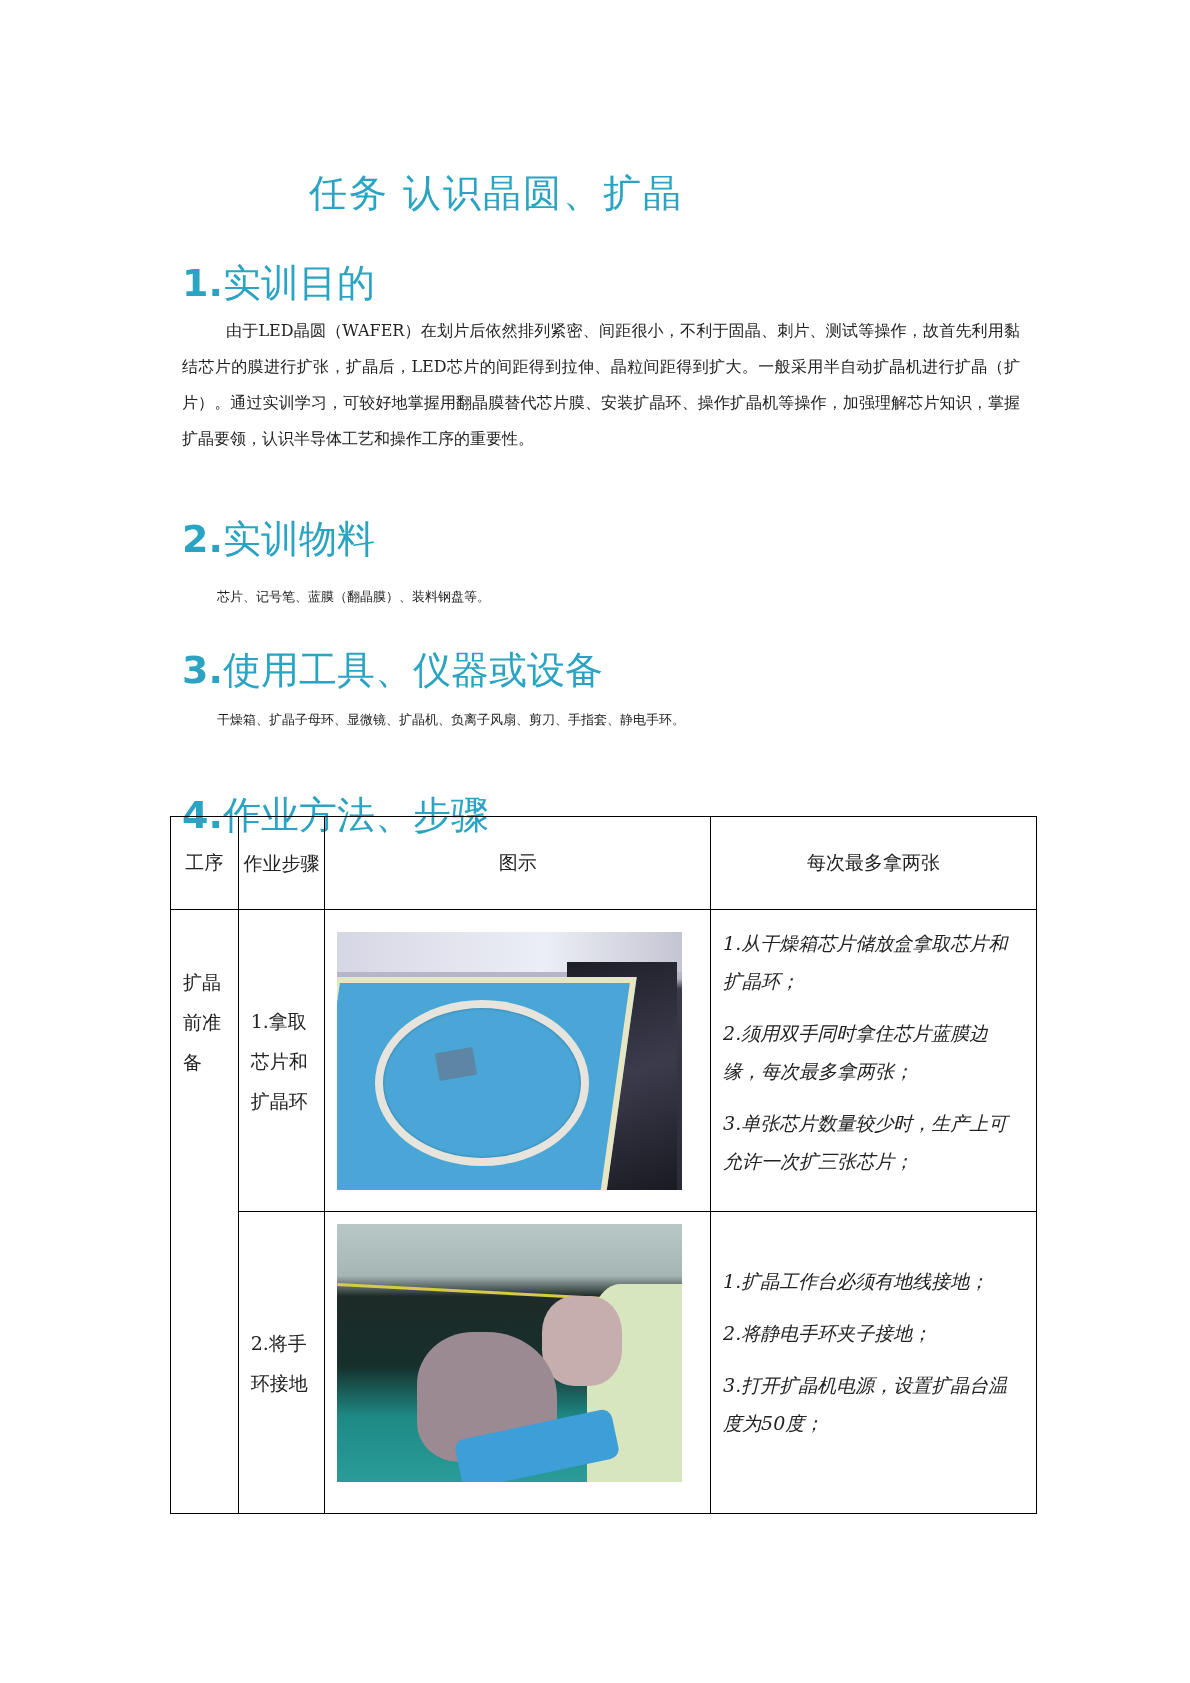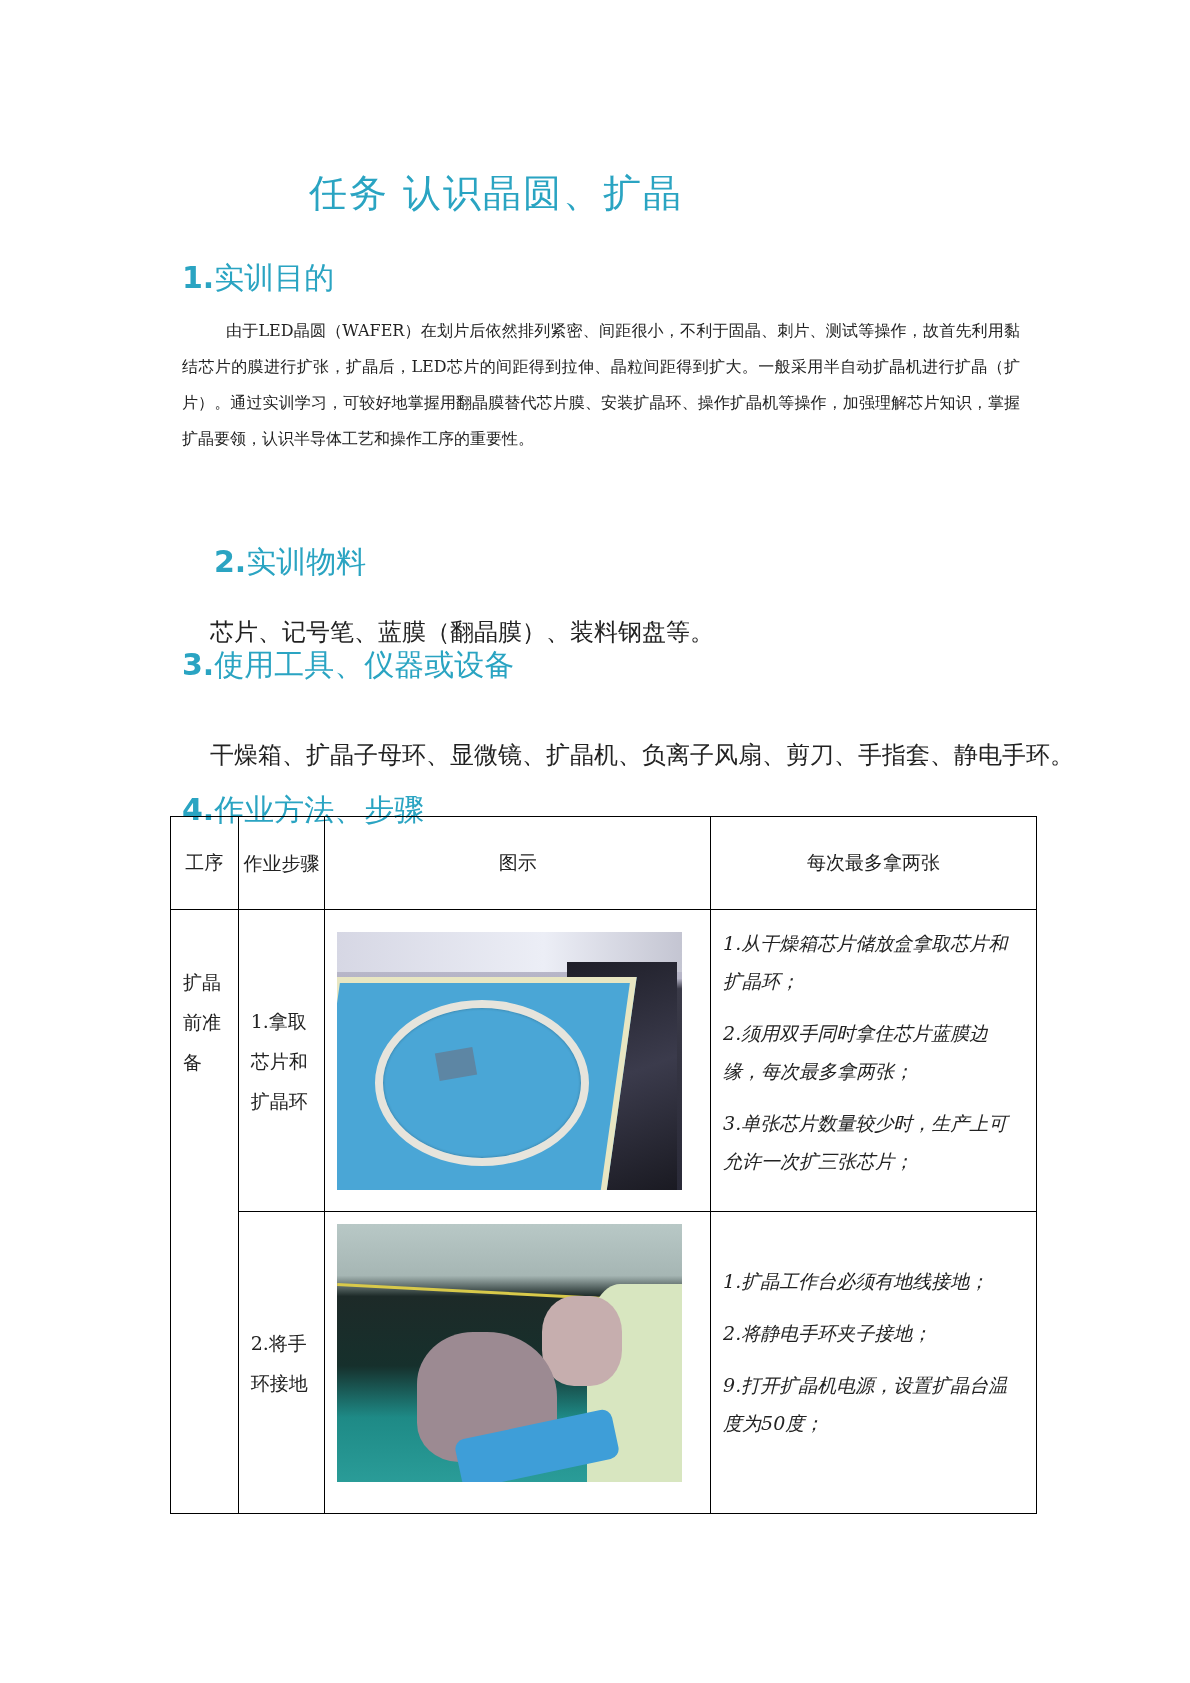--- a/index.html
+++ b/index.html
@@ -9,32 +9,32 @@
     color: #222;
   }
   .title {
     position: absolute; left: 0; top: 168px; width: 992px; text-align: center;
     font-family: "DejaVu Sans", "Liberation Sans", sans-serif;
     font-size: 38px; color: #2aa4c2; letter-spacing: 2px;
   }
   .h2 {
     position: absolute; left: 182px;
     font-family: "DejaVu Sans", "Liberation Sans", sans-serif;
-    font-size: 30px; color: #2aa4c2; font-weight: normal;
+    font-size: 38px; color: #2aa4c2; font-weight: normal;
   }
   .h2 .num { font-weight: bold; }
   .para {
     position: absolute; left: 182px; width: 838px;
     font-size: 16px; line-height: 36px; color: #222;
     text-align: justify;
   }
   .para.indent { text-indent: 44px; }
   .plain {
-    position: absolute; left: 210px;
-    font-size: 24px; color: #222; margin-top: 28px;
+    position: absolute; left: 217px;
+    font-size: 13px; color: #222;
   }
   table.steps {
     position: absolute; left: 170px; top: 816px;
     width: 867px; border-collapse: collapse;
     font-size: 19px; color: #222;
   }
   table.steps td, table.steps th {
     border: 1.5px solid #000; vertical-align: middle; padding: 0;
     font-weight: normal;
   }
@@ -76,21 +76,21 @@
 </head>
 <body>
 
 <div class="title">任务  认识晶圆、扩晶</div>
 
 <div class="h2" style="top:258px;">
   <span class="num">1.</span><span>实训目的</span>
 </div>
 <div class="para indent" style="top:313px;">由于LED晶圆（WAFER）在划片后依然排列紧密、间距很小，不利于固晶、刺片、测试等操作，故首先利用黏结芯片的膜进行扩张，扩晶后，LED芯片的间距得到拉伸、晶粒间距得到扩大。一般采用半自动扩晶机进行扩晶（扩片）。通过实训学习，可较好地掌握用翻晶膜替代芯片膜、安装扩晶环、操作扩晶机等操作，加强理解芯片知识，掌握扩晶要领，认识半导体工艺和操作工序的重要性。</div>
 
-<div class="h2" style="top:542px;margin-left:32px;">
+<div class="h2" style="top:514px;">
   <span class="num">2.</span><span>实训物料</span>
 </div>
 <div class="plain" style="top:588px;">芯片、记号笔、蓝膜（翻晶膜）、装料钢盘等。</div>
 
 <div class="h2" style="top:645px;">
   <span class="num">3.</span><span>使用工具、仪器或设备</span>
 </div>
 <div class="plain" style="top:711px;">干燥箱、扩晶子母环、显微镜、扩晶机、负离子风扇、剪刀、手指套、静电手环。</div>
 
 <div class="h2" style="top:768px;margin-top:22px;">
@@ -132,17 +132,17 @@
         <div class="cord"></div>
         <div class="sleeve"></div>
         <div class="hand2"></div>
         <div class="hand1"></div>
         <div class="strap"></div>
       </div>
     </td>
     <td class="desc" style="padding-top:50px !important;">
       <p>1.扩晶工作台必须有地线接地；</p>
       <p>2.将静电手环夹子接地；</p>
-      <p>9.打开扩晶机电源，设置扩晶台温度为50度；</p>
+      <p>3.打开扩晶机电源，设置扩晶台温度为50度；</p>
     </td>
   </tr>
 </tbody>
   </table>
 
 </body></html>

